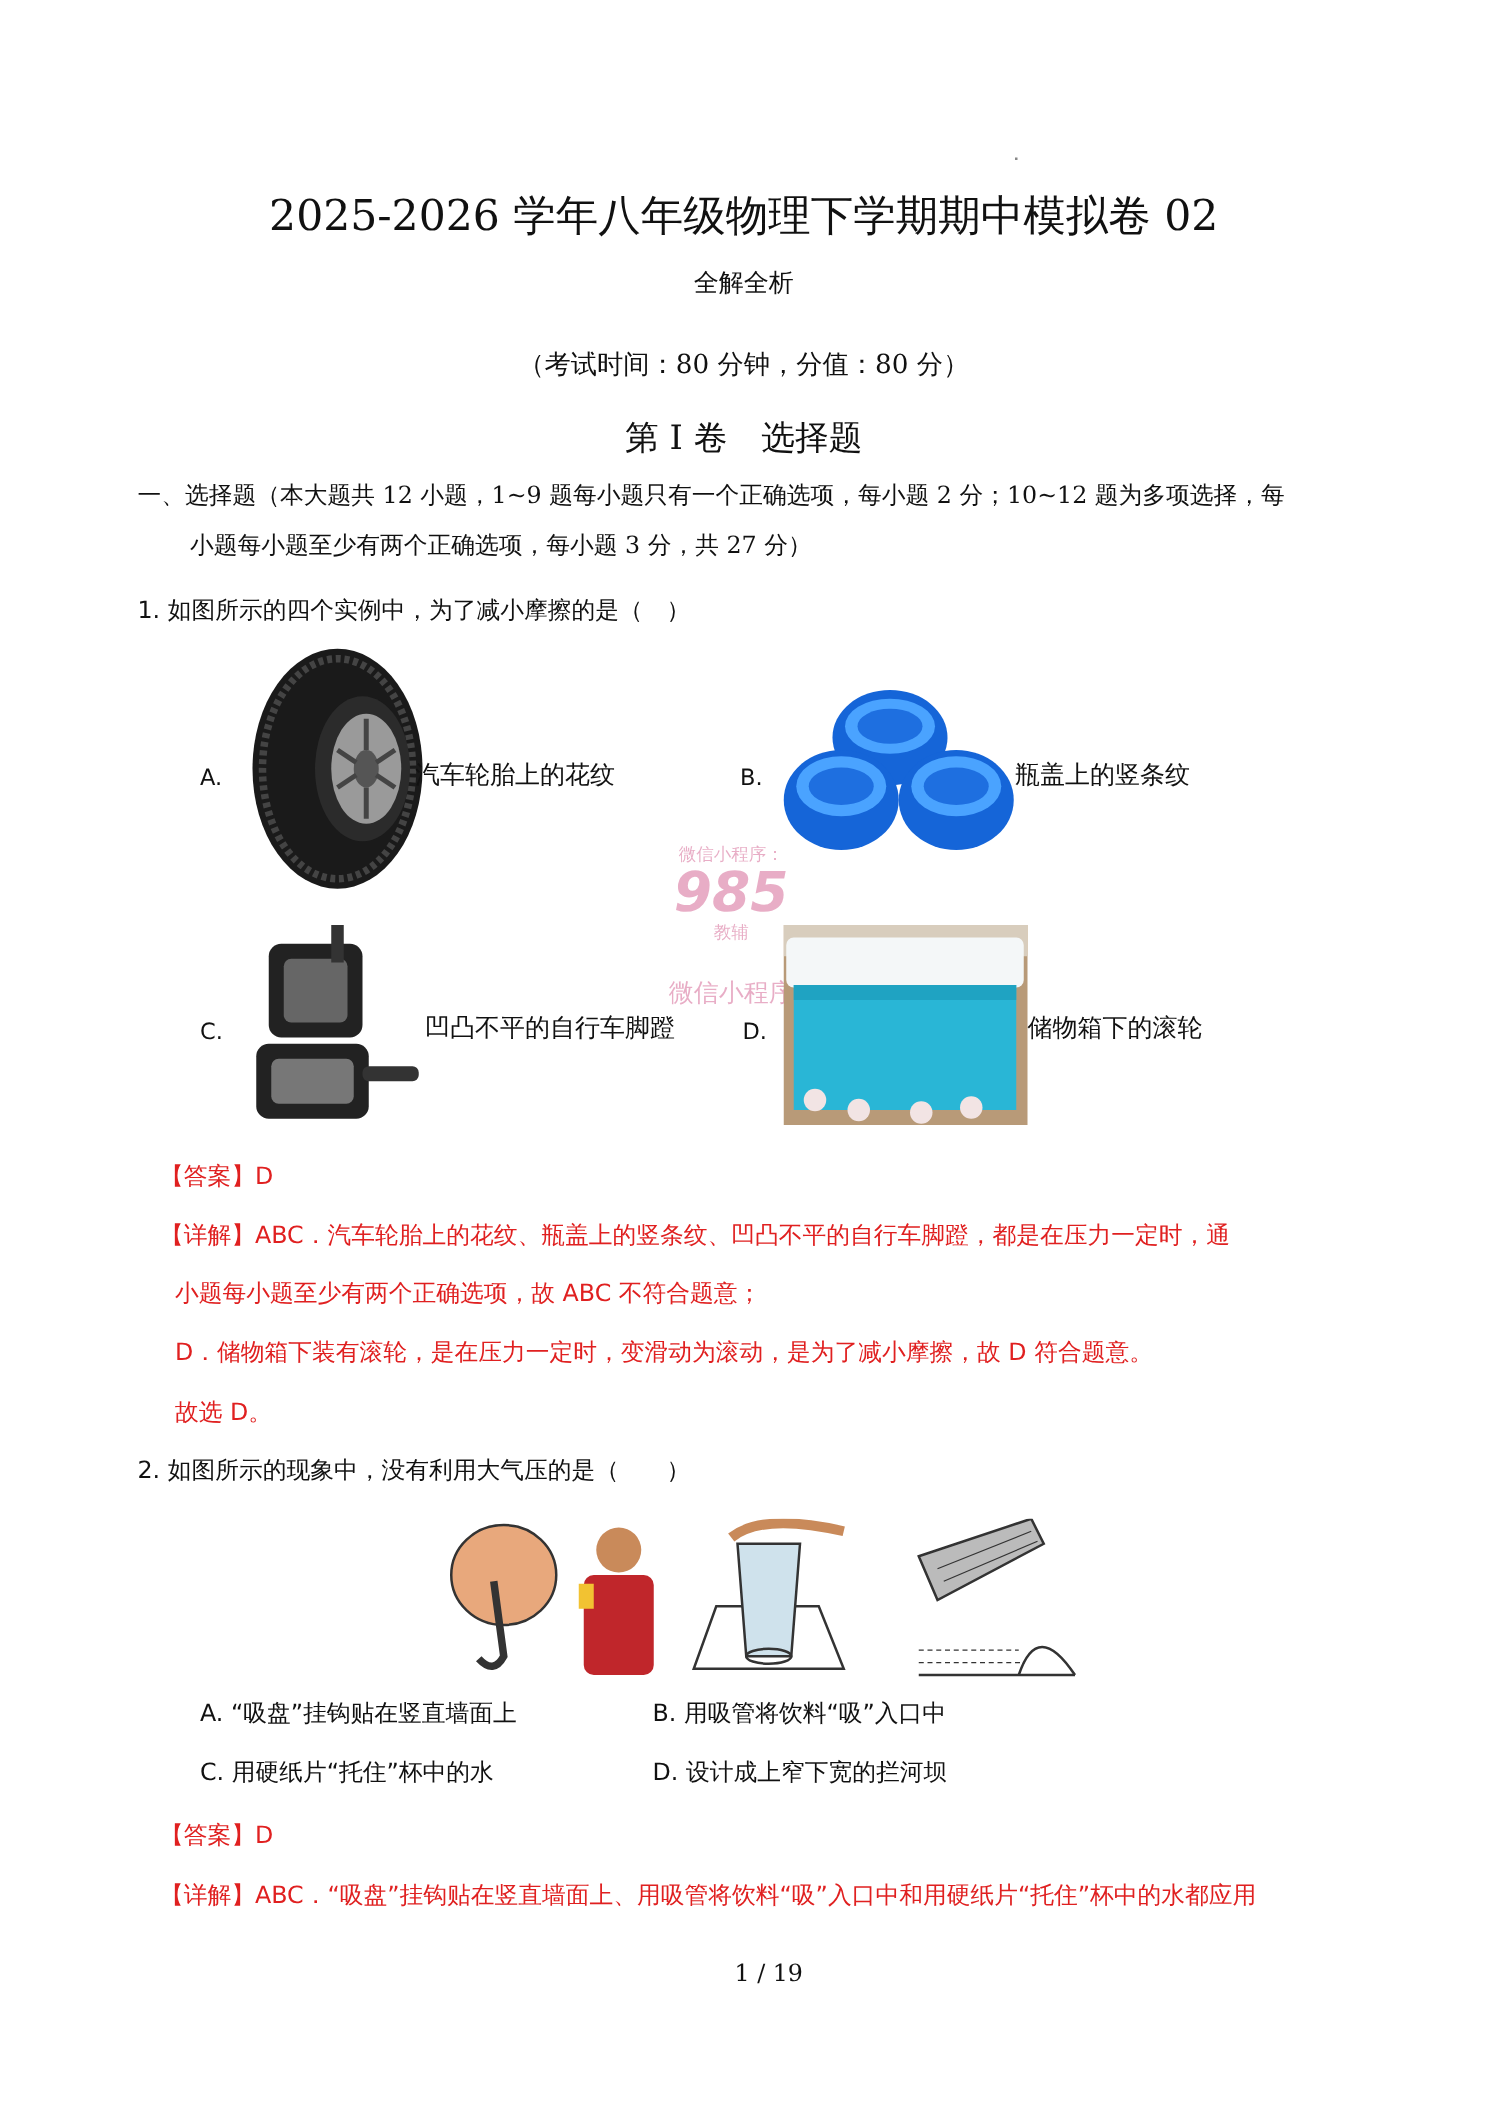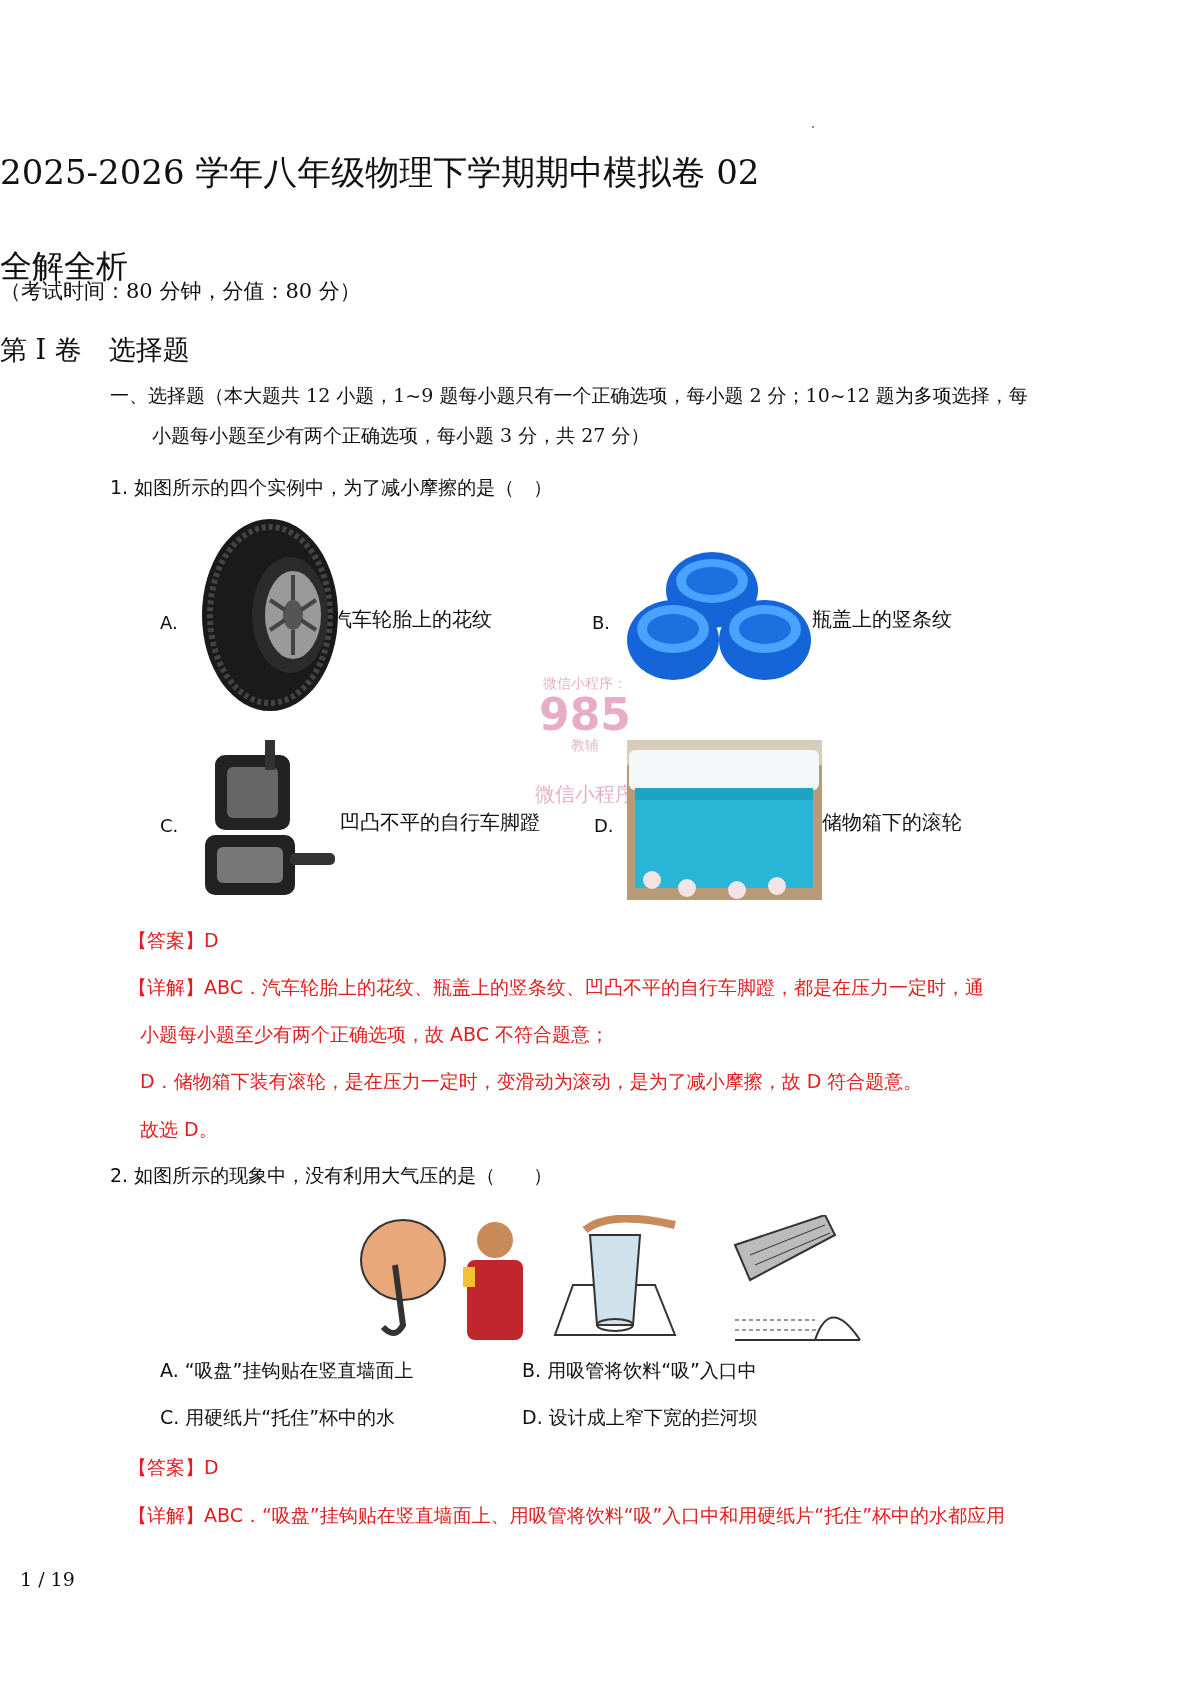--- a/index.html
+++ b/index.html
@@ -1,21 +1,21 @@
 <!DOCTYPE html>
 <html><head>
 <meta charset="utf-8">
 <style>
   html, body { margin:0; padding:0; background:#ffffff; }
   body { width:1190px; height:1683px; position:relative; overflow:hidden;
          font-family:"DejaVu Serif","Liberation Serif",serif; color:#111; }
   .abs { position:absolute; }
-  .center { left:0; width:1190px; }
+  .center { left:0; width:1190px; text-align:center; }
   .title { top:150px; font-size:34px; letter-spacing:0px; }
-  .subtitle { top:213px; font-size:32px;margin-top:32px; }
+  .subtitle { top:213px; font-size:20px; }
   .meta { top:277px; font-size:21px; }
   .section { top:332px; font-size:27px; }
   .intro1 { left:110px; top:383px; font-size:19px; }
   .intro2 { left:152px; top:423px; font-size:19px; }
   .q { font-size:19px; font-family:"DejaVu Sans","Liberation Sans",sans-serif; }
   .opt-lbl { font-size:18px; font-family:"DejaVu Sans","Liberation Sans",sans-serif; }
   .cap { font-size:20px; }
   .red { color:#e02020; font-family:"DejaVu Sans","Liberation Sans",sans-serif; font-size:19px; }
   .imgbox { position:absolute; }
   .footer { top:1568px; font-size:19px;margin-left:20px; }
@@ -73,21 +73,21 @@
       <ellipse cx="140" cy="95" rx="46" ry="40" fill="#1565d8"></ellipse>
       <ellipse cx="140" cy="84" rx="36" ry="24" fill="#4aa3ff"></ellipse>
       <ellipse cx="140" cy="84" rx="26" ry="15" fill="#1e6fe0"></ellipse>
     </g>
   </svg>
 </div>
 <div class="abs cap" style="left:812px;top:606px;">瓶盖上的竖条纹</div>
 
 <div class="abs" style="left:500px;top:675px;width:170px;height:120px;opacity:0.35;color:#be185d;text-align:center;font-family:'DejaVu Sans',sans-serif;">
   <div style="font-size:14px;">微信小程序：</div>
-  <div style="font-size:44px;font-weight:bold;line-height:44px;">985</div>
+  <div style="font-size:44px;font-weight:bold;line-height:44px;font-style:italic;">985</div>
   <div style="font-size:14px;">教辅</div>
   <div style="font-size:20px;margin-top:26px;">微信小程序</div>
 </div>
 
 <div class="abs opt-lbl" style="left:160px;top:815px;">C.</div>
 <div class="imgbox" style="left:195px;top:735px;width:145px;height:170px;">
   <svg width="145" height="170" viewBox="0 0 145 170">
     <rect x="20" y="20" width="75" height="75" rx="10" fill="#222"></rect>
     <rect x="32" y="32" width="51" height="51" rx="6" fill="#666"></rect>
     <rect x="70" y="5" width="10" height="30" fill="#333"></rect>

